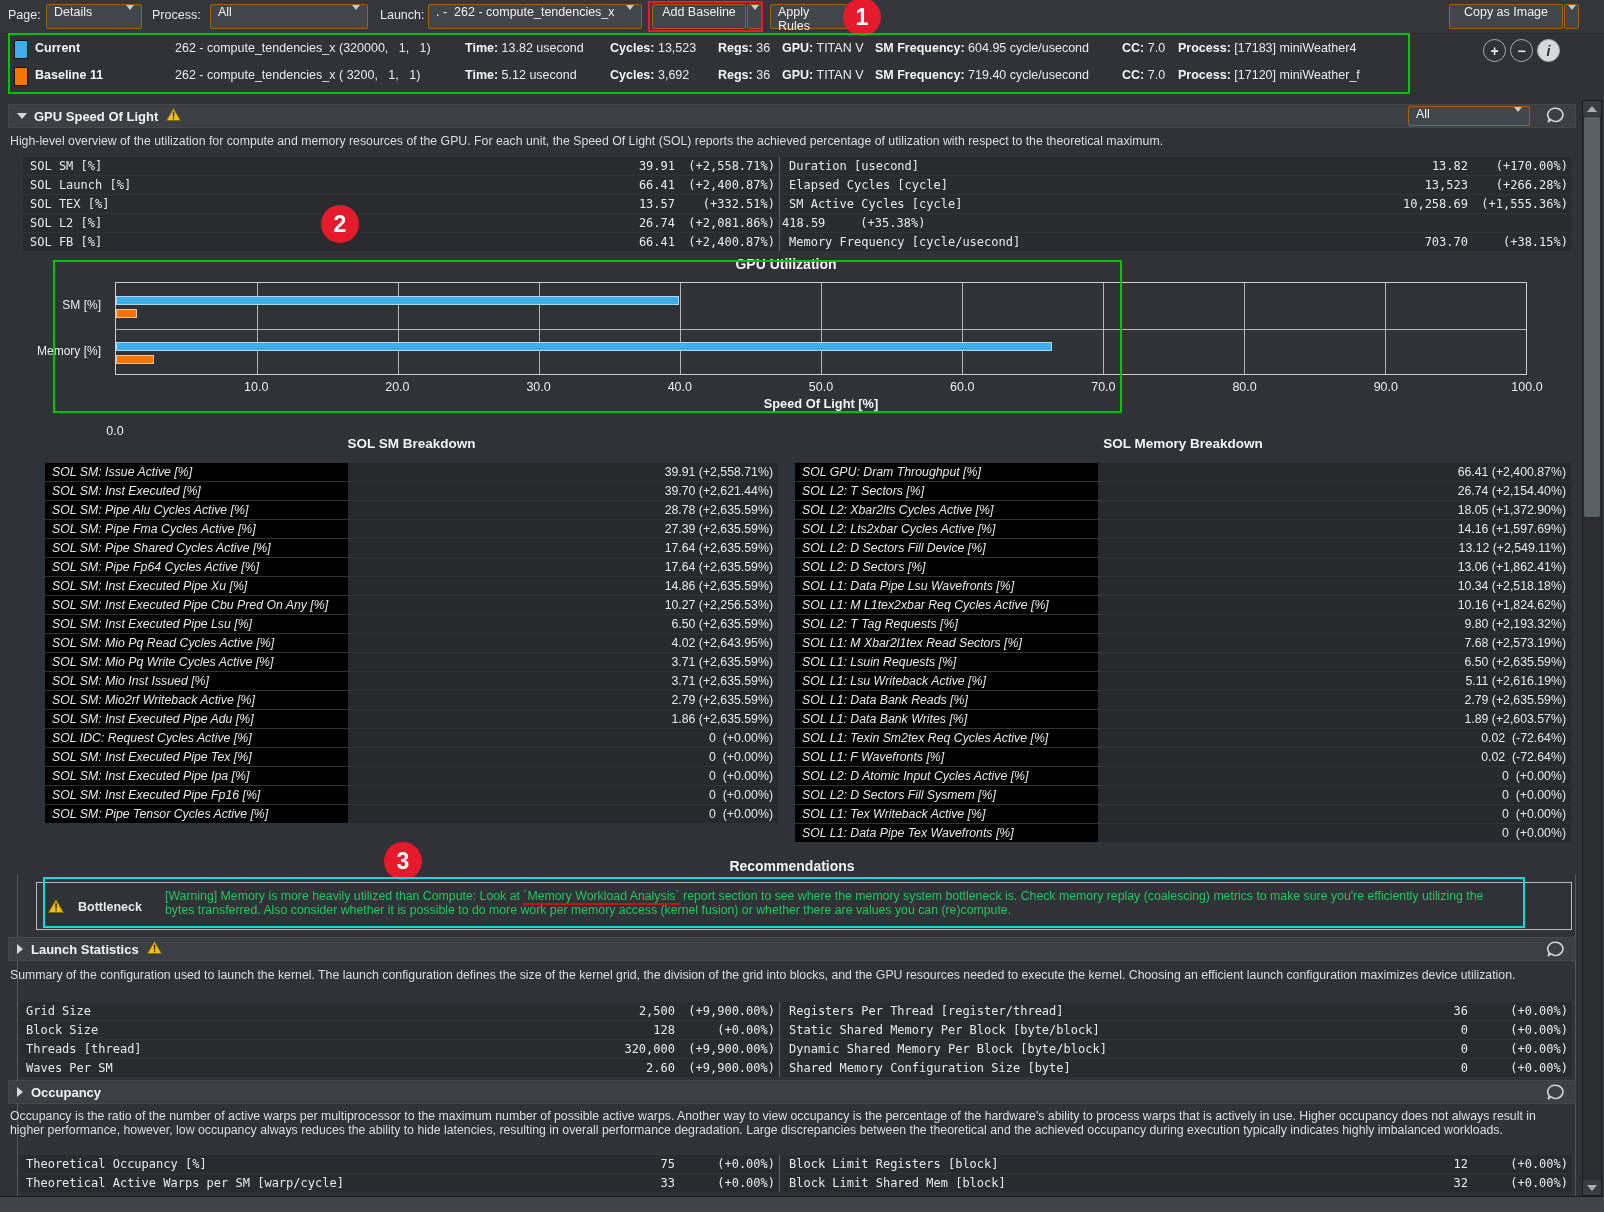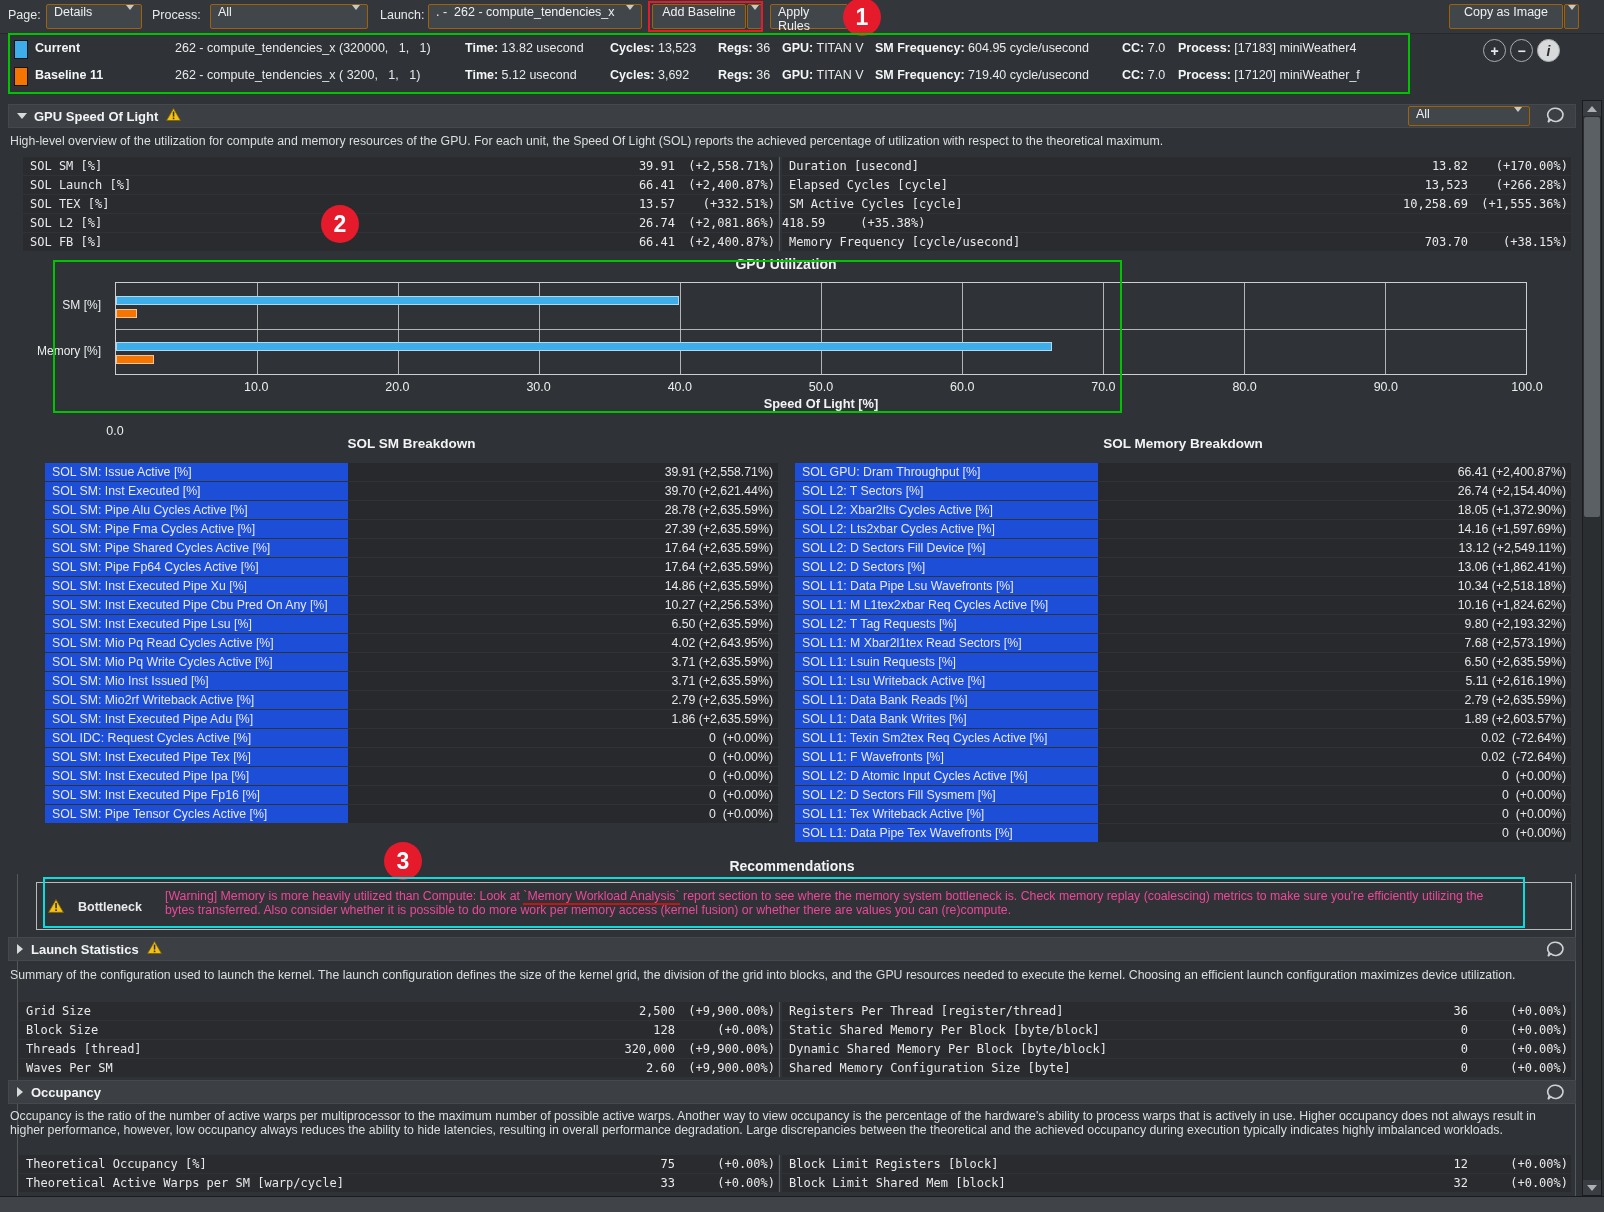--- a/index.html
+++ b/index.html
@@ -28,21 +28,21 @@
   .tri-down{width:0;height:0;border-left:5px solid transparent;border-right:5px solid transparent;border-top:6px solid #d8d9da;margin-right:7px;}
   .tri-right{width:0;height:0;border-top:5px solid transparent;border-bottom:5px solid transparent;border-left:6px solid #d8d9da;margin-right:8px;}
   .desc{position:absolute;left:10px;font-size:12.3px;line-height:13.6px;color:#dcdedf;}
   .ctitle{position:absolute;text-align:center;font-size:13.5px;font-weight:bold;color:#f2f3f4;}
   
   .tbl{position:absolute;}
   .trow{display:flex;height:18px;margin-bottom:1px;background:#292b2e;align-items:center;overflow:hidden;}
   .mono{font-family:"DejaVu Sans Mono",monospace;font-size:12px;}
   .bd{font-family:"Liberation Sans",sans-serif;font-size:12.3px;}
   .tname{flex:1;padding-left:7px;white-space:pre;color:#e7e8e9;overflow:hidden;}
-  .bd .tname{flex:0 0 296px;background:#1d4ed8;align-self:stretch;display:flex;align-items:center;}
+  .bd .tname{flex:0 0 296px;background:#000000;align-self:stretch;display:flex;align-items:center;font-style:italic;}
   .tfill{flex:1;background:#27292c;align-self:stretch;display:flex;align-items:center;justify-content:flex-end;
     padding-right:5px;white-space:pre;color:#e7e8e9;}
   .tval{text-align:right;white-space:pre;color:#e9eaea;}
   .tdelta{flex:0 0 100px;text-align:right;padding-right:3px;white-space:pre;color:#e9eaea;}
   .vdiv{position:absolute;width:1px;background:#585c60;}
   
   #plot{position:absolute;left:115px;top:282px;width:1412px;height:93px;border:1px solid #cdced0;box-sizing:border-box;}
   .gline{position:absolute;top:0;bottom:0;width:1px;background:#c9cbcd;opacity:.85;}
   .hline{position:absolute;left:0;right:0;height:1px;background:#c9cbcd;opacity:.85;}
   .bar{position:absolute;left:0;height:9px;box-sizing:border-box;border:1px solid rgba(240,240,240,.65);}
@@ -417,21 +417,21 @@
   <div class="ruleline" style="left:1575px;top:874px;height:322px"></div>
   <div class="rulebox">
     <span class="warn" style="position:absolute;left:11px;top:16px">
       <svg width="16" height="14" viewBox="0 0 15 13">
           <path d="M7.5 0.5 L14.5 12.5 L0.5 12.5 Z" fill="#f2c018" stroke="#7a6300" stroke-width="0.8"></path>
           <rect x="6.8" y="3.6" width="1.5" height="5" fill="#3a2f00"></rect>
           <rect x="6.8" y="9.6" width="1.5" height="1.6" fill="#3a2f00"></rect>
         </svg>
     </span>
     <span style="position:absolute;left:41px;top:17px;font-size:12.5px;font-weight:bold">Bottleneck</span>
-    <div style="position:absolute;left:128px;top:6px;width:1330px;font-size:12.3px;line-height:14px;color:#ec4899">
+    <div style="position:absolute;left:128px;top:6px;width:1330px;font-size:12.3px;line-height:14px;color:#22c55e">
       <span>[Warning] Memory is more heavily utilized than Compute: Look at </span><span class="mark-underline" style="border-color: rgb(196, 20, 20);">`Memory Workload Analysis`</span><span> report section to see where the memory system bottleneck is. Check memory replay (coalescing) metrics to make sure you're efficiently utilizing the bytes transferred. Also consider whether it is possible to do more work per memory access (kernel fusion) or whether there are values you can (re)compute.</span>
     </div>
   </div>
 
   <div class="sechead" style="top:937px">
     <span class="tri-right"></span>
     <span>Launch Statistics</span>
     <span class="warn" style="margin-left:8px">
       <svg width="15" height="13" viewBox="0 0 15 13">
           <path d="M7.5 0.5 L14.5 12.5 L0.5 12.5 Z" fill="#f2c018" stroke="#7a6300" stroke-width="0.8"></path>

